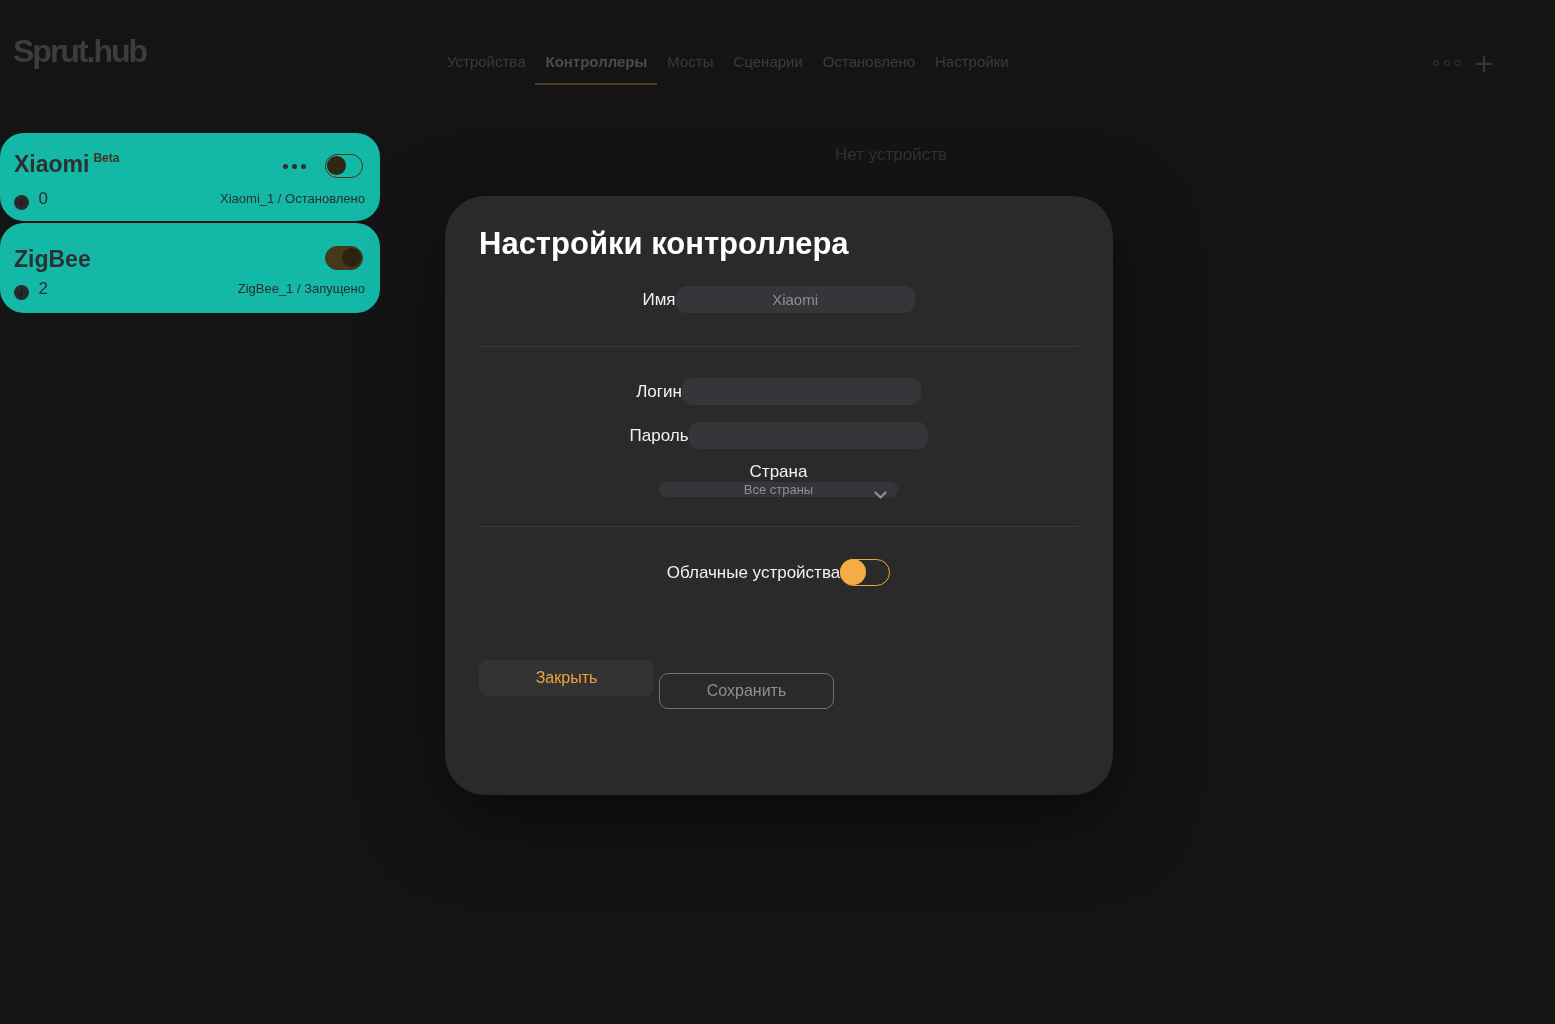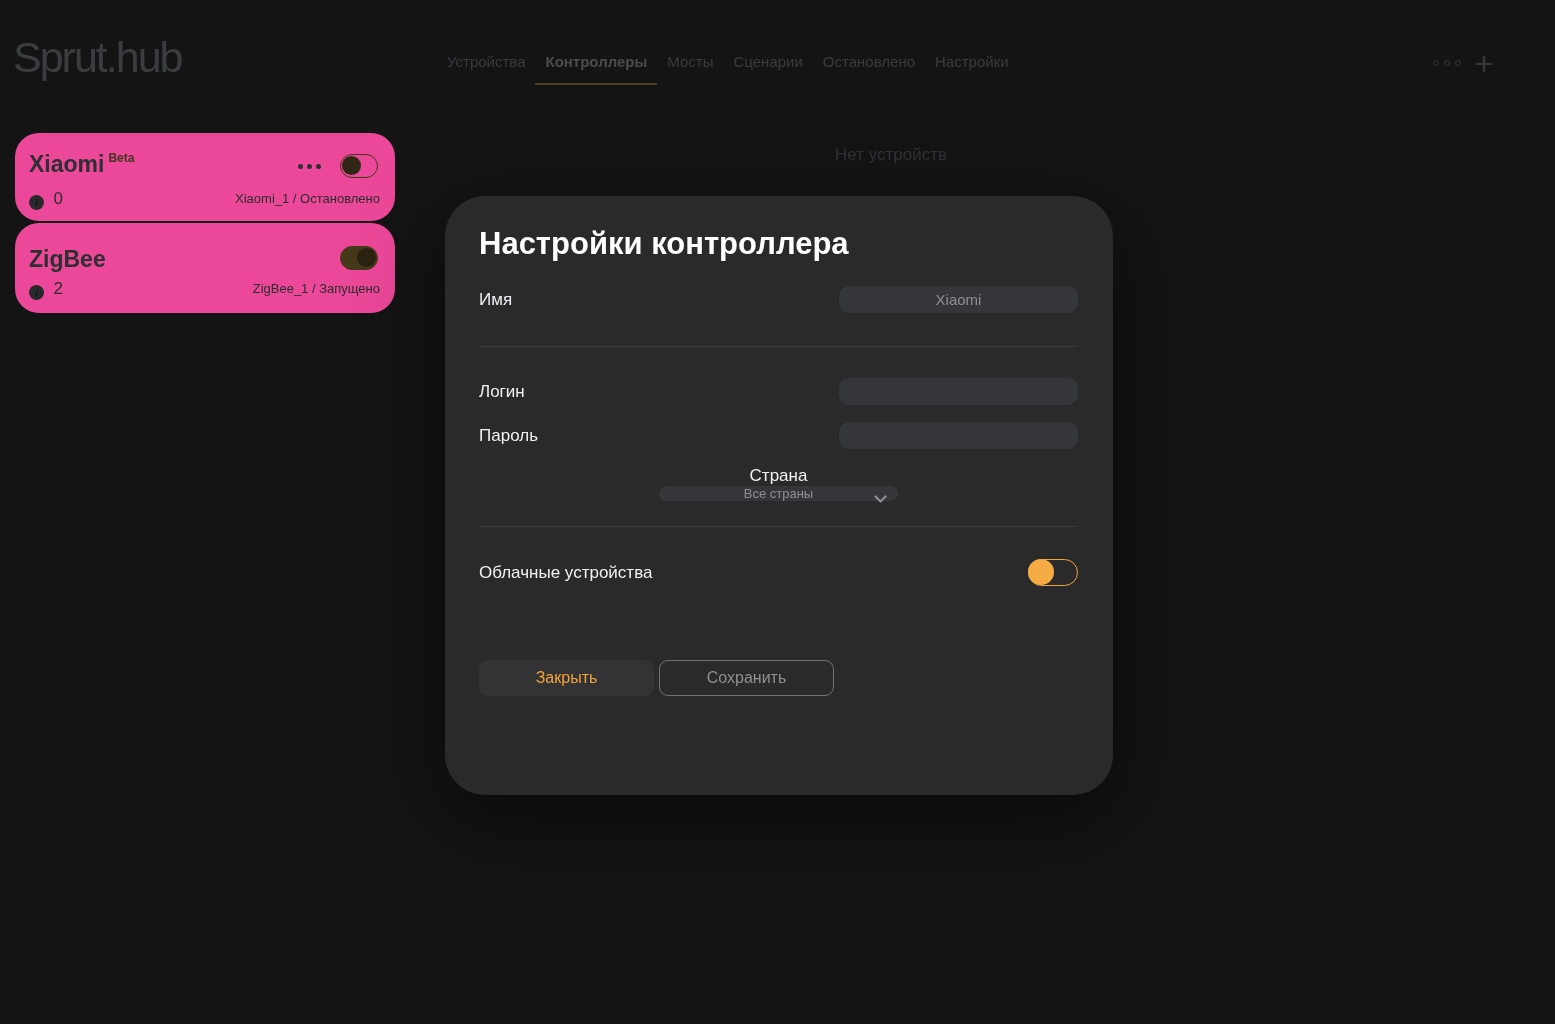--- a/index.html
+++ b/index.html
@@ -9,21 +9,21 @@
     font-family:"Liberation Sans", sans-serif;
     position:relative;
     overflow:hidden;
     color:#ddd;
   }
   .app { position:absolute; inset:0; }
 
   
   .logo {
     position:absolute; left:13px; top:33px;
-    font-size:43px; font-weight:400; letter-spacing:-2px;
+    font-size:32px; font-weight:700; letter-spacing:-2px;
     color:#3b3c3f; cursor:default;
   }
   .nav { position:absolute; left:447px; top:53px; display:flex; }
   .nav-item {
     font-size:15px; color:#3a3b3e; cursor:pointer;
     padding:0 10px 13px 10px; border-bottom:2px solid transparent;
     white-space:nowrap;
   }
   .nav-item:first-child { padding-left:0; }
   .nav-item.active { color:#4b4c4f; font-weight:700; border-bottom-color:#4f3e22; }
@@ -32,22 +32,22 @@
   .more-btn i { width:6px; height:6px; border:1.5px solid #35363a; border-radius:50%; display:block; }
   .add-btn {
     position:absolute; left:1474px; top:46px;
     font-size:34px; font-weight:400; color:#35363a;
     background:none; border:none; cursor:pointer; line-height:34px;
     font-family:"Liberation Sans", sans-serif;
   }
 
   
   .card {
-    position:absolute; left:15px; width:380px;
-    background:#ec4899; border-radius:24px;
+    position:absolute; left:0; width:380px;
+    background:#14b8a6; border-radius:24px;
   }
   .card-1 { top:133px; height:88px; }
   .card-2 { top:223px; height:90px; }
   .card-title {
     position:absolute; left:14px; top:18px;
     font-size:23px; font-weight:700; color:#2e2f32;
   }
   .card-2 .card-title { top:23px; }
   .beta { font-size:12px; font-weight:700; color:#42351c; margin-left:4px; vertical-align:10px; }
   .card-dots { position:absolute; right:74px; top:31px; display:flex; gap:4px; cursor:pointer; }
@@ -88,21 +88,21 @@
   .modal-title { margin-top:30px; font-size:31px; font-weight:700; color:#ffffff; }
 
   .tabs { display:flex; margin-top:27px; }
   .tab {
     font-size:16px; color:#67696c; cursor:pointer;
     padding:0 4px 13px 0; border-bottom:2px solid #3a3b3d; white-space:nowrap;
   }
   .tab + .tab { padding-left:20px; padding-right:2px; }
   .tab.active { color:#ffffff; font-weight:700; border-bottom-color:#f5a63b; }
 
-  .row { display:flex; align-items:center; justify-content:space-between; height:27px; }
+  .row { display:flex; align-items:center; justify-content:center; height:27px; }
   .row label, .row .lbl { font-size:17px; color:#f0f1f2; }
   .row-name { margin-top:24px; }
   .hr { border:none; border-top:1px solid #3b3c3e; margin-top:33px; }
   .row-login { margin-top:31px; }
   .row-password { margin-top:17px; }
   .row-country { margin-top:17px;flex-direction:column; }
   .hr-2 { margin-top:33px; }
   .row-cloud { margin-top:32px; }
 
   .field {
@@ -125,21 +125,21 @@
     position:absolute; left:-1px; top:-1px; width:26px; height:26px;
     border-radius:50%; background:#f6ac45;
   }
 
   .buttons { margin-top:74px; display:flex; justify-content:flex-start; gap:5px; }
   .btn {
     width:175px; height:36px; border-radius:9px; font-size:16px; cursor:pointer;
     font-family:"Liberation Sans", sans-serif;
   }
   .btn-close { background:#333335; border:none; color:#f2a23a; }
-  .btn-save { background:transparent; border:1px solid #6f7174; color:#8e9093; }
+  .btn-save { background:transparent; border:1px solid #6f7174; color:#8e9093;margin-top:13px; }
 </style>
 </head>
 <body>
 
 <div class="app">
 
   <div class="logo">Sprut.hub</div>
 
   <nav class="nav">
     <a class="nav-item">Устройства</a>

